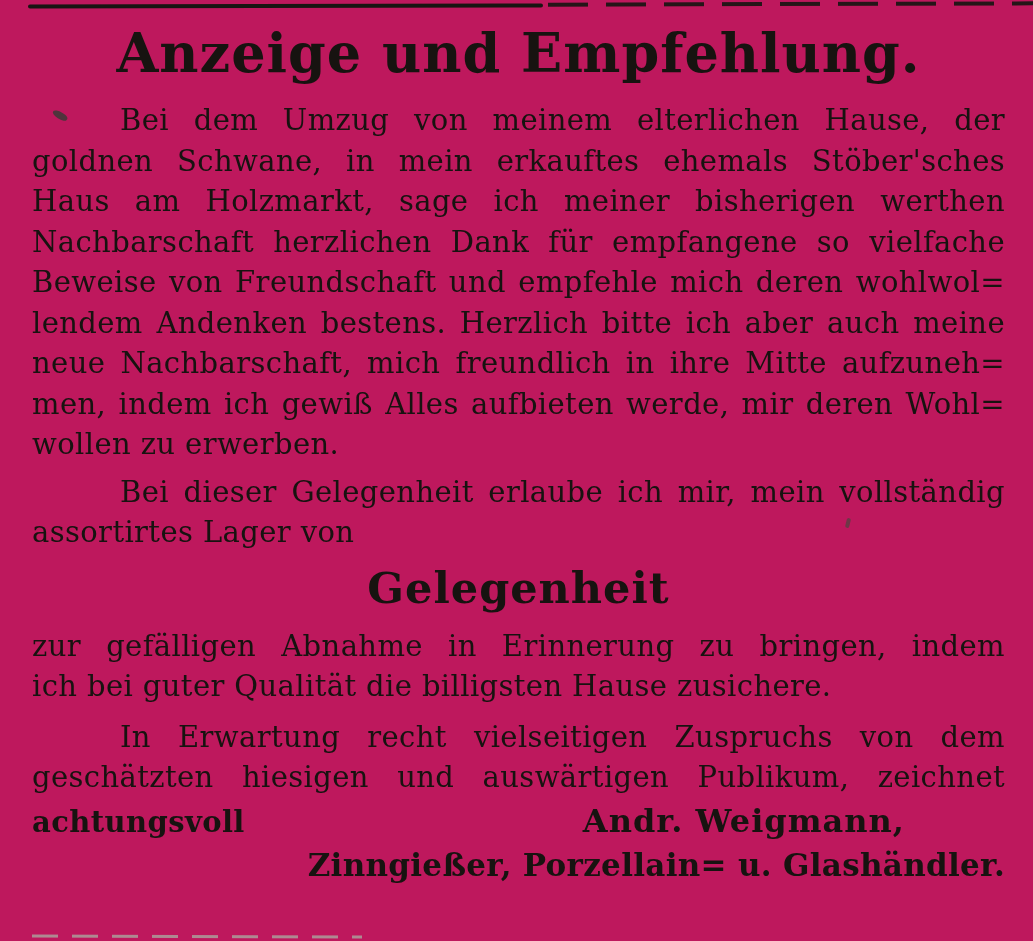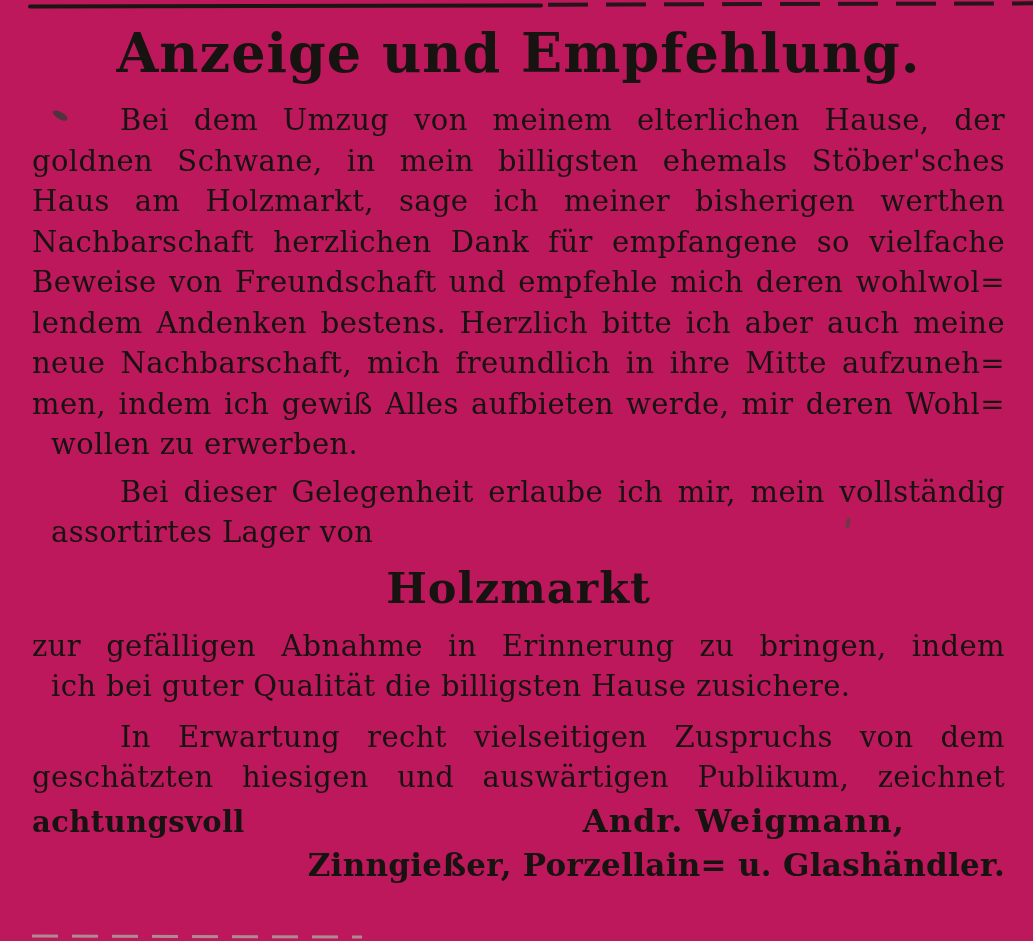--- a/index.html
+++ b/index.html
@@ -44,21 +44,21 @@
     font-size:54px;line-height:82px;
     font-weight:bold;text-align:center;
     letter-spacing:1px;
   }
   .body-line{
     font-size:29px;line-height:40.5px;
     font-weight:normal;letter-spacing:.4px;
     text-align:justify;text-align-last:justify;
     white-space:nowrap;
   }
-  .body-line.last{text-align:right;text-align-last:left;margin-left:19px;}
+  .body-line.last{text-align:right;text-align-last:left;}
   .indent{text-indent:88px;}
   .gap-sm{height:7px;}
   .gap-md{height:10px;}
   .display-line{
     font-size:43px;line-height:56px;
     font-weight:bold;text-align:center;letter-spacing:1px;
     white-space:nowrap;
   }
   .sig-row{
     display:flex;align-items:baseline;
@@ -86,41 +86,41 @@
   <div class="fleck"></div>
   <div class="speck"></div>
   <div class="bottom-smudge"></div>
 
   <div class="content">
 
     <h1 class="ad-title">Anzeige und Empfehlung.</h1>
 
     <div>
       <div class="body-line indent">Bei dem Umzug von meinem elterlichen Hause, der</div>
-      <div class="body-line">goldnen Schwane, in mein billigsten ehemals Stöber'sches</div>
+      <div class="body-line">goldnen Schwane, in mein erkauftes ehemals Stöber'sches</div>
       <div class="body-line">Haus am Holzmarkt, sage ich meiner bisherigen werthen</div>
       <div class="body-line">Nachbarschaft herzlichen Dank für empfangene so vielfache</div>
       <div class="body-line">Beweise von Freundschaft und empfehle mich deren wohlwol=</div>
       <div class="body-line">lendem Andenken bestens.  Herzlich bitte ich aber auch meine</div>
       <div class="body-line">neue Nachbarschaft, mich freundlich in ihre Mitte aufzuneh=</div>
       <div class="body-line">men, indem ich gewiß Alles aufbieten werde, mir deren Wohl=</div>
       <div class="body-line last">wollen zu erwerben.</div>
     </div>
 
     <div class="gap-sm"></div>
 
     <div>
       <div class="body-line indent">Bei dieser Gelegenheit erlaube ich mir, mein vollständig</div>
       <div class="body-line last">assortirtes Lager von</div>
     </div>
 
     <div class="gap-sm"></div>
 
     <div>
-      <div class="display-line">Holzmarkt</div>
+      <div class="display-line">Gelegenheit</div>
     </div>
 
     <div class="gap-md"></div>
 
     <div>
       <div class="body-line">zur gefälligen Abnahme in Erinnerung zu bringen, indem</div>
       <div class="body-line last">ich bei guter Qualität die billigsten Hause zusichere.</div>
     </div>
 
     <div class="gap-md"></div>

